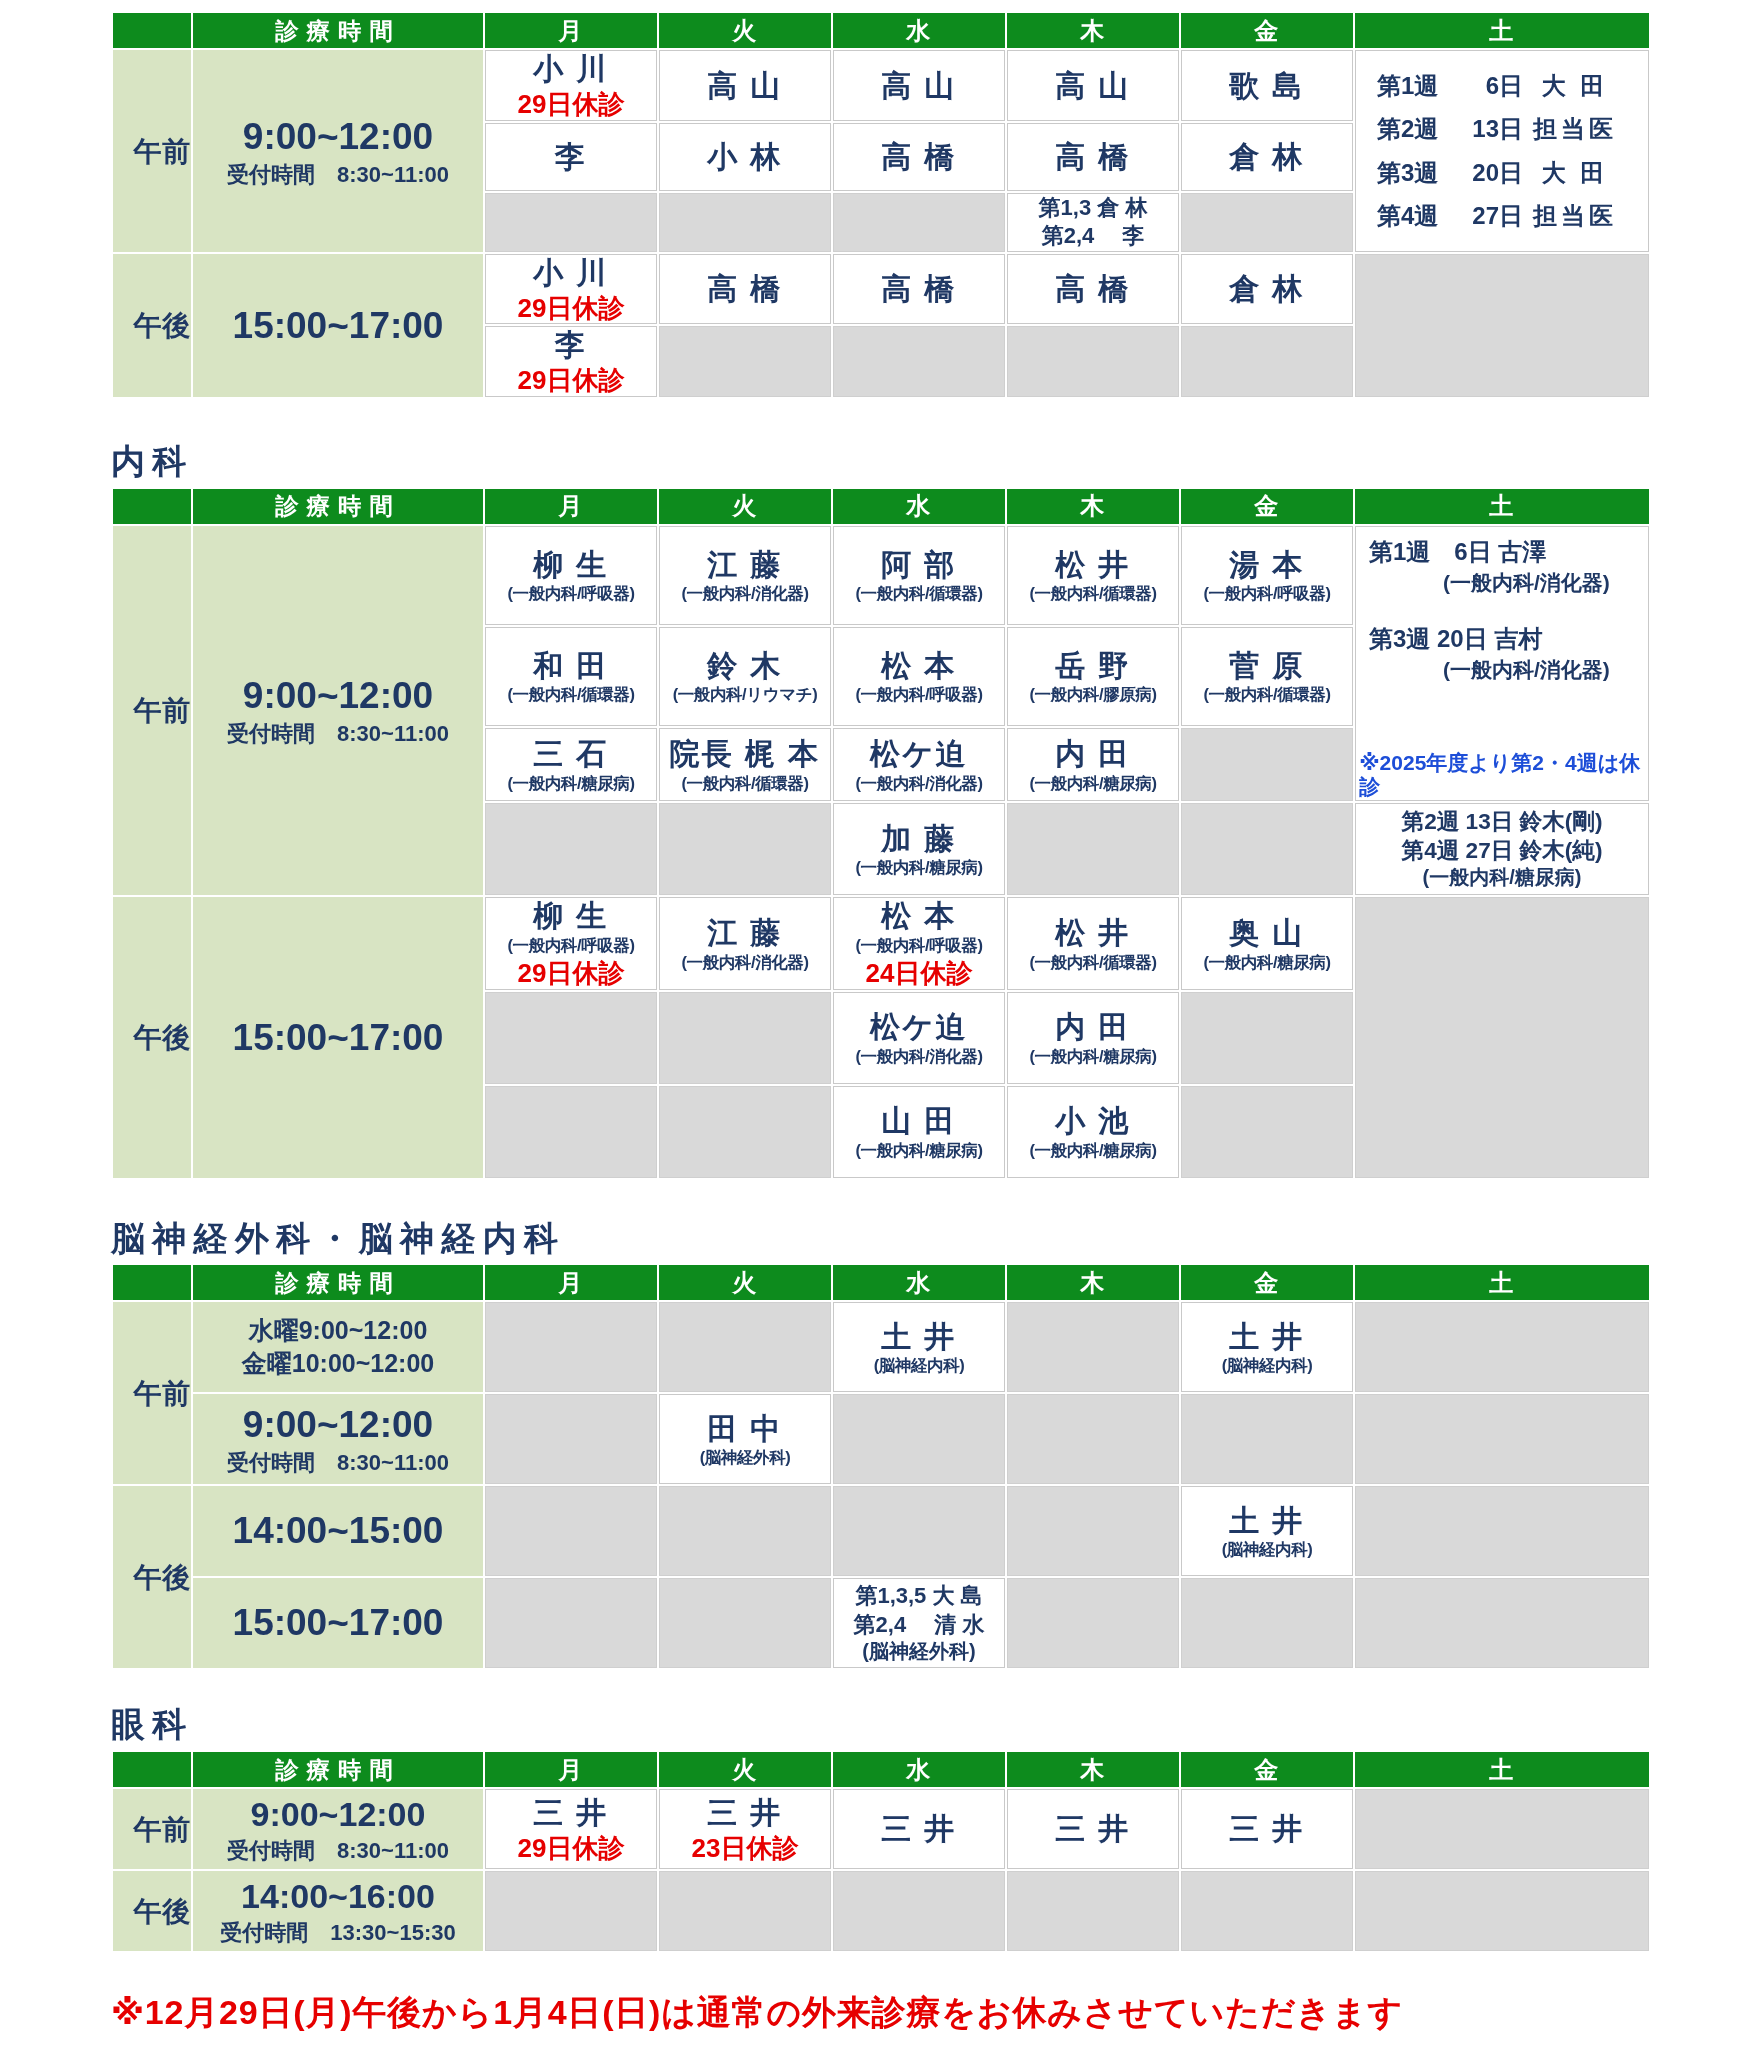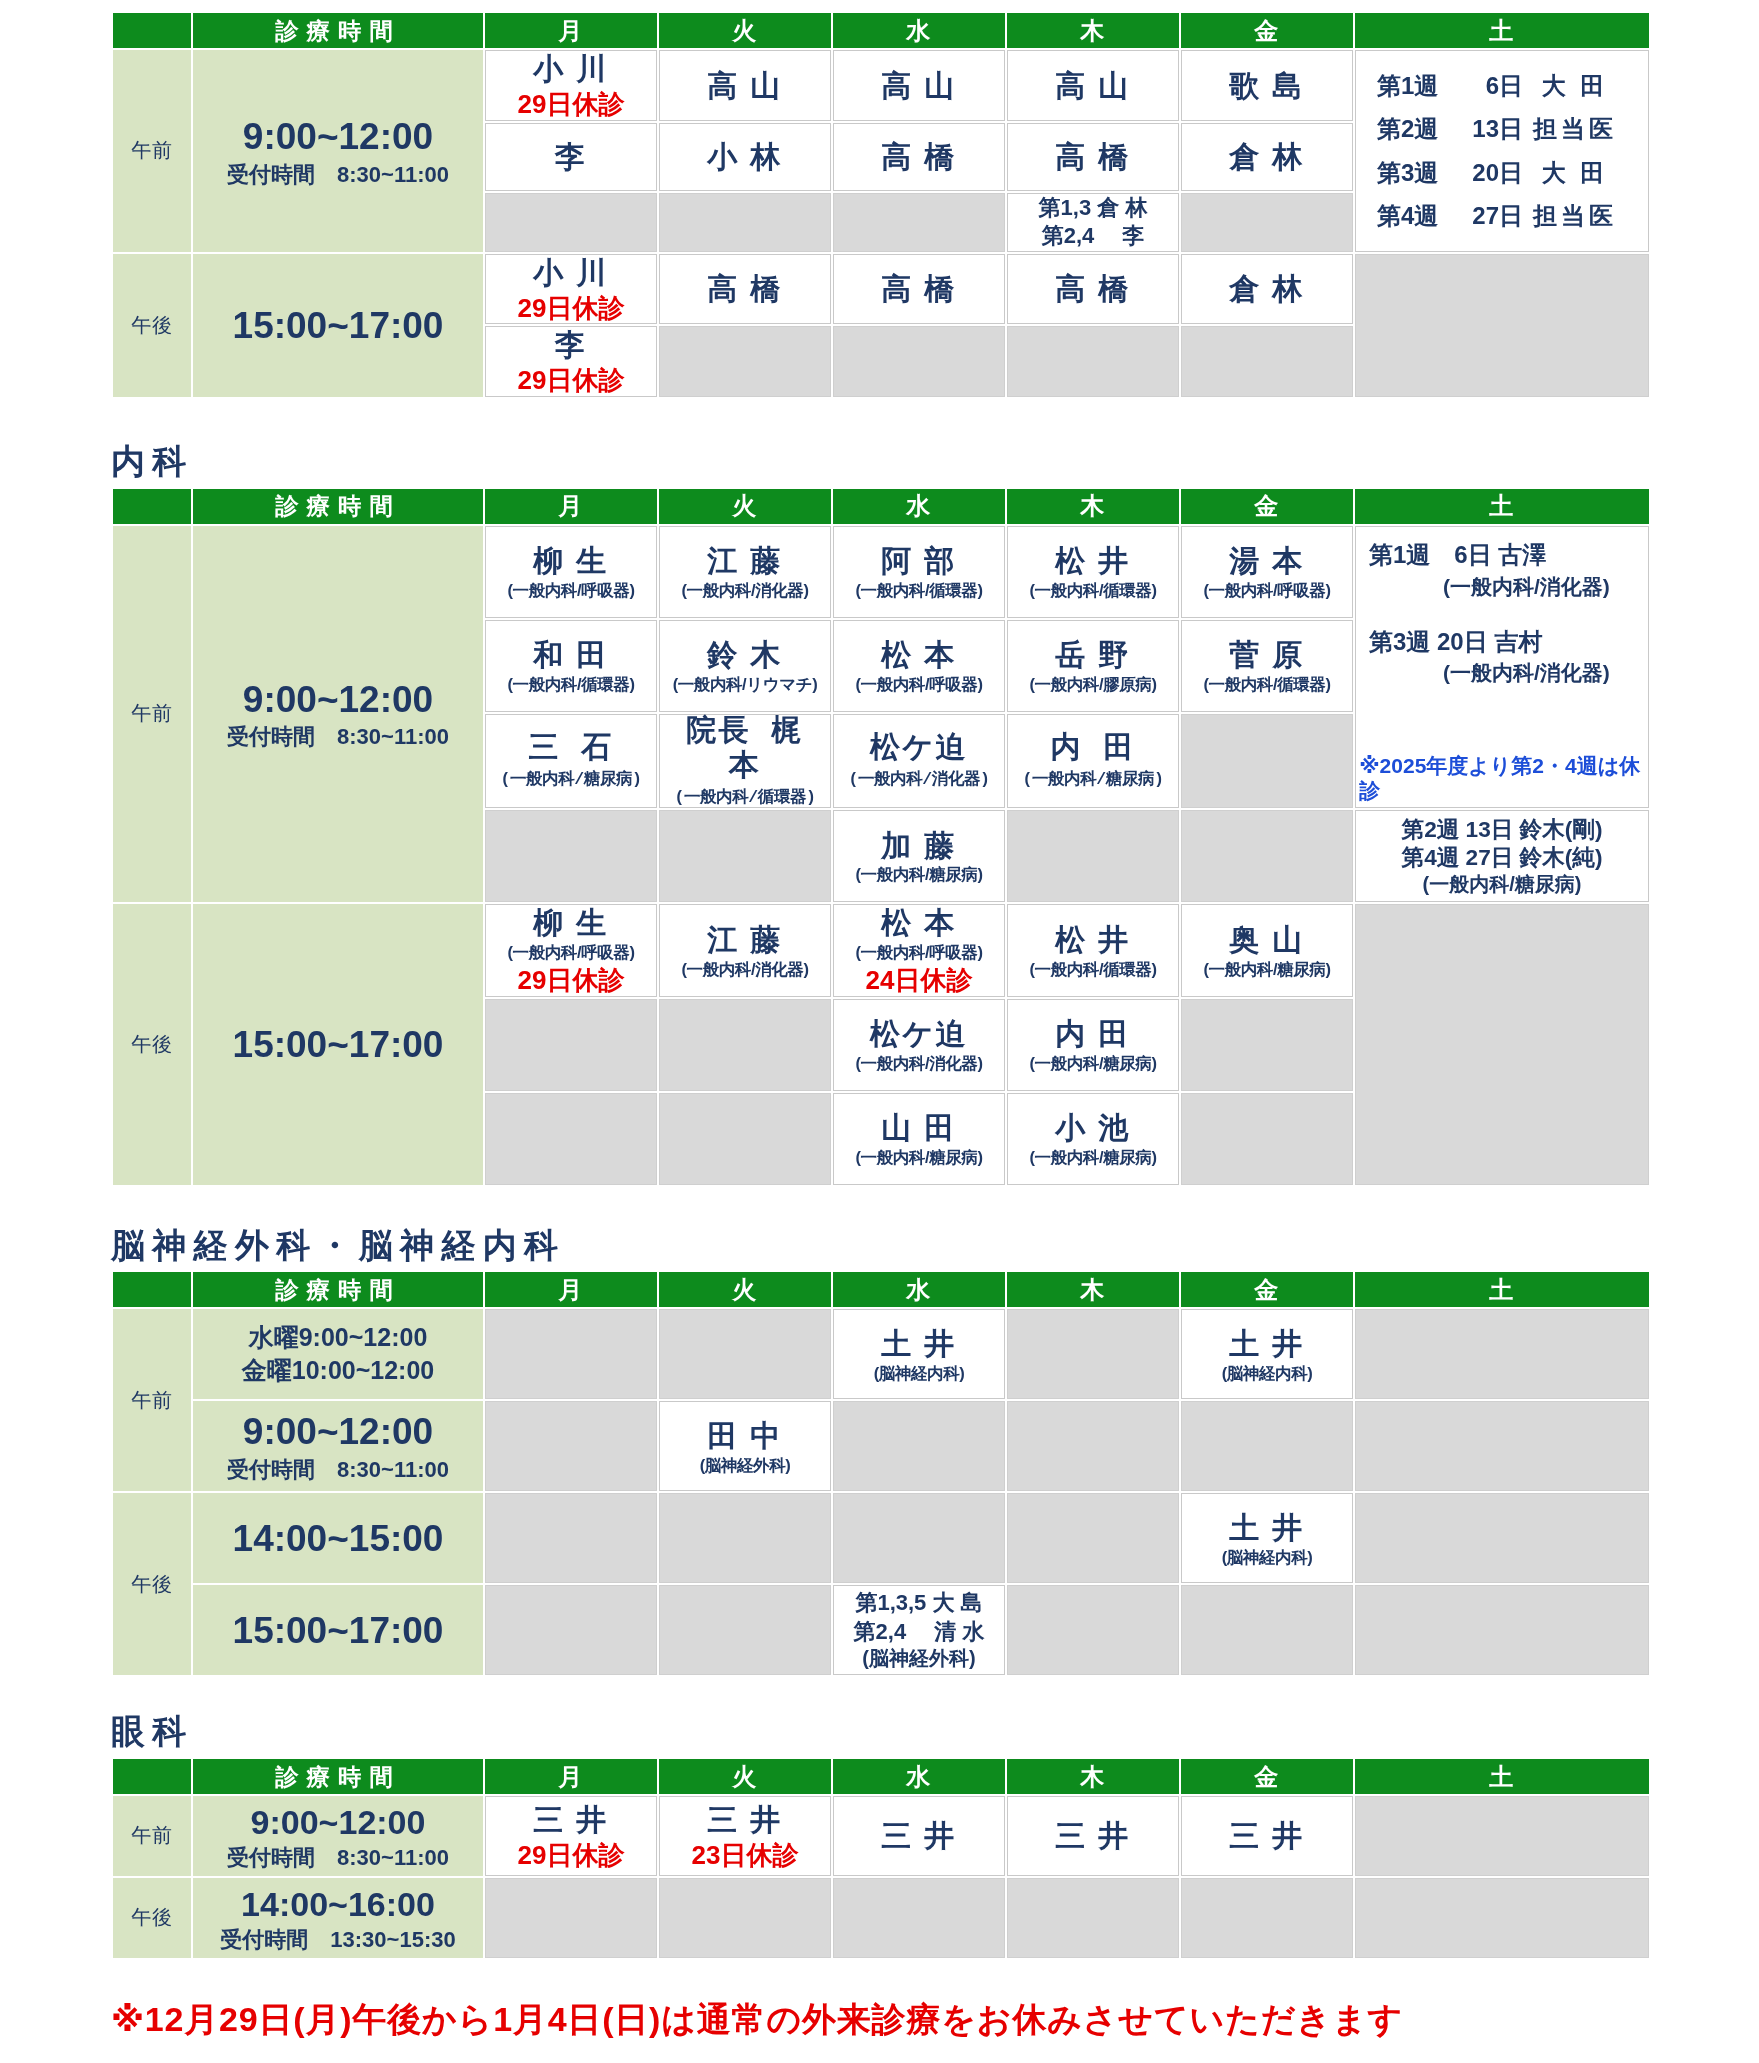--- a/index.html
+++ b/index.html
@@ -11,21 +11,21 @@
   table.sched{border-collapse:separate;border-spacing:2.4px;table-layout:fixed;}
   table.sched th, table.sched td{padding:0;vertical-align:middle;text-align:center;box-sizing:border-box;}
   th.th-corner,th.th-time,th.th-day{background:#0d8b1d;color:#ffffff;font-weight:bold;}
   th.th-time{font-size:23.4px;letter-spacing:8px;}
   th.th-day{font-size:24px;letter-spacing:1.6px;}
   td.c-label,td.c-time{background:#d8e4c3;}
   td.c-white,td.c-satbig{background:#ffffff;border:0.8px solid #c9c9c9;}
   td.c-gray{background:#d9d9d9;border:0.8px solid #cfcfcf;}
   td.c-satbig{vertical-align:top;}
   .line{line-height:1.18;}
-  .l-label{font-size:20px;font-weight:normal;letter-spacing:0.8px;}
+  .l-label{font-size:28px;font-weight:bold;letter-spacing:0.8px;text-align:right;}
   .l-time-big{font-size:37px;font-weight:bold;letter-spacing:0px;}
   .l-time-big2{font-size:34px;font-weight:bold;}
   .l-time-sub{font-size:22px;font-weight:bold;margin-top:3.2px;}
   .l-time-med{font-size:25px;font-weight:bold;line-height:1.35;}
   .l-name{font-size:30px;font-weight:bold;letter-spacing:2.4px;}
   .l-spec{font-size:16.5px;font-weight:bold;letter-spacing:-0.4px;margin-top:2.4px;}
   .l-closed{font-size:26px;font-weight:bold;color:#e60000;margin-top:2.4px;}
   .l-duo{font-size:22px;font-weight:bold;line-height:1.3;}
   .l-satL{font-size:24px;font-weight:bold;text-align:left;padding-left:13px;margin-top:11.3px;}
   .l-satL2{font-size:24px;font-weight:bold;text-align:left;padding-left:13px;margin-top:29px;}
@@ -260,21 +260,21 @@
               </td>
               <td class="c-white">
                 <div class="line l-name">岳 野</div>
                 <div class="line l-spec">(一般内科/膠原病)</div>
               </td>
               <td class="c-white">
                 <div class="line l-name">菅 原</div>
                 <div class="line l-spec">(一般内科/循環器)</div>
               </td>
             </tr>
-            <tr style="height: 68px; font-family: Liberation Mono, monospace;">
+            <tr style="height: 68px;">
               <td class="c-white">
                 <div class="line l-name">三 石</div>
                 <div class="line l-spec">(一般内科/糖尿病)</div>
               </td>
               <td class="c-white">
                 <div class="line l-name">院長 梶 本</div>
                 <div class="line l-spec">(一般内科/循環器)</div>
               </td>
               <td class="c-white">
                 <div class="line l-name">松ケ迫</div>

